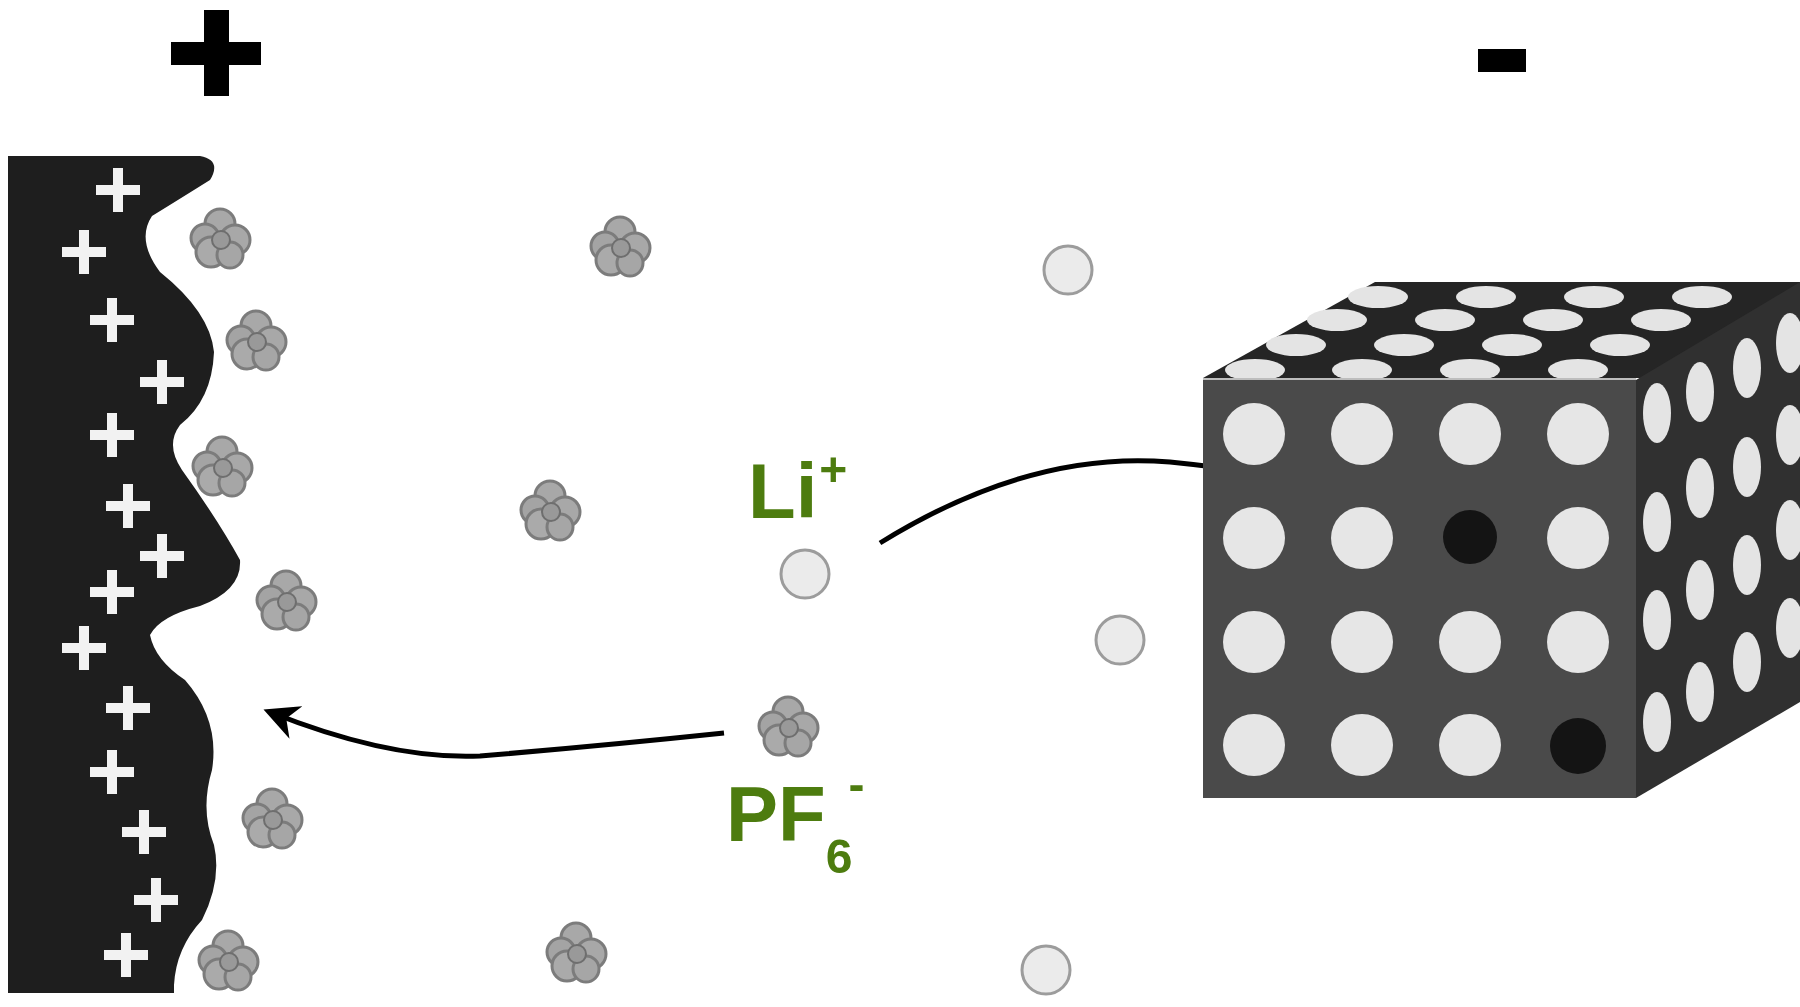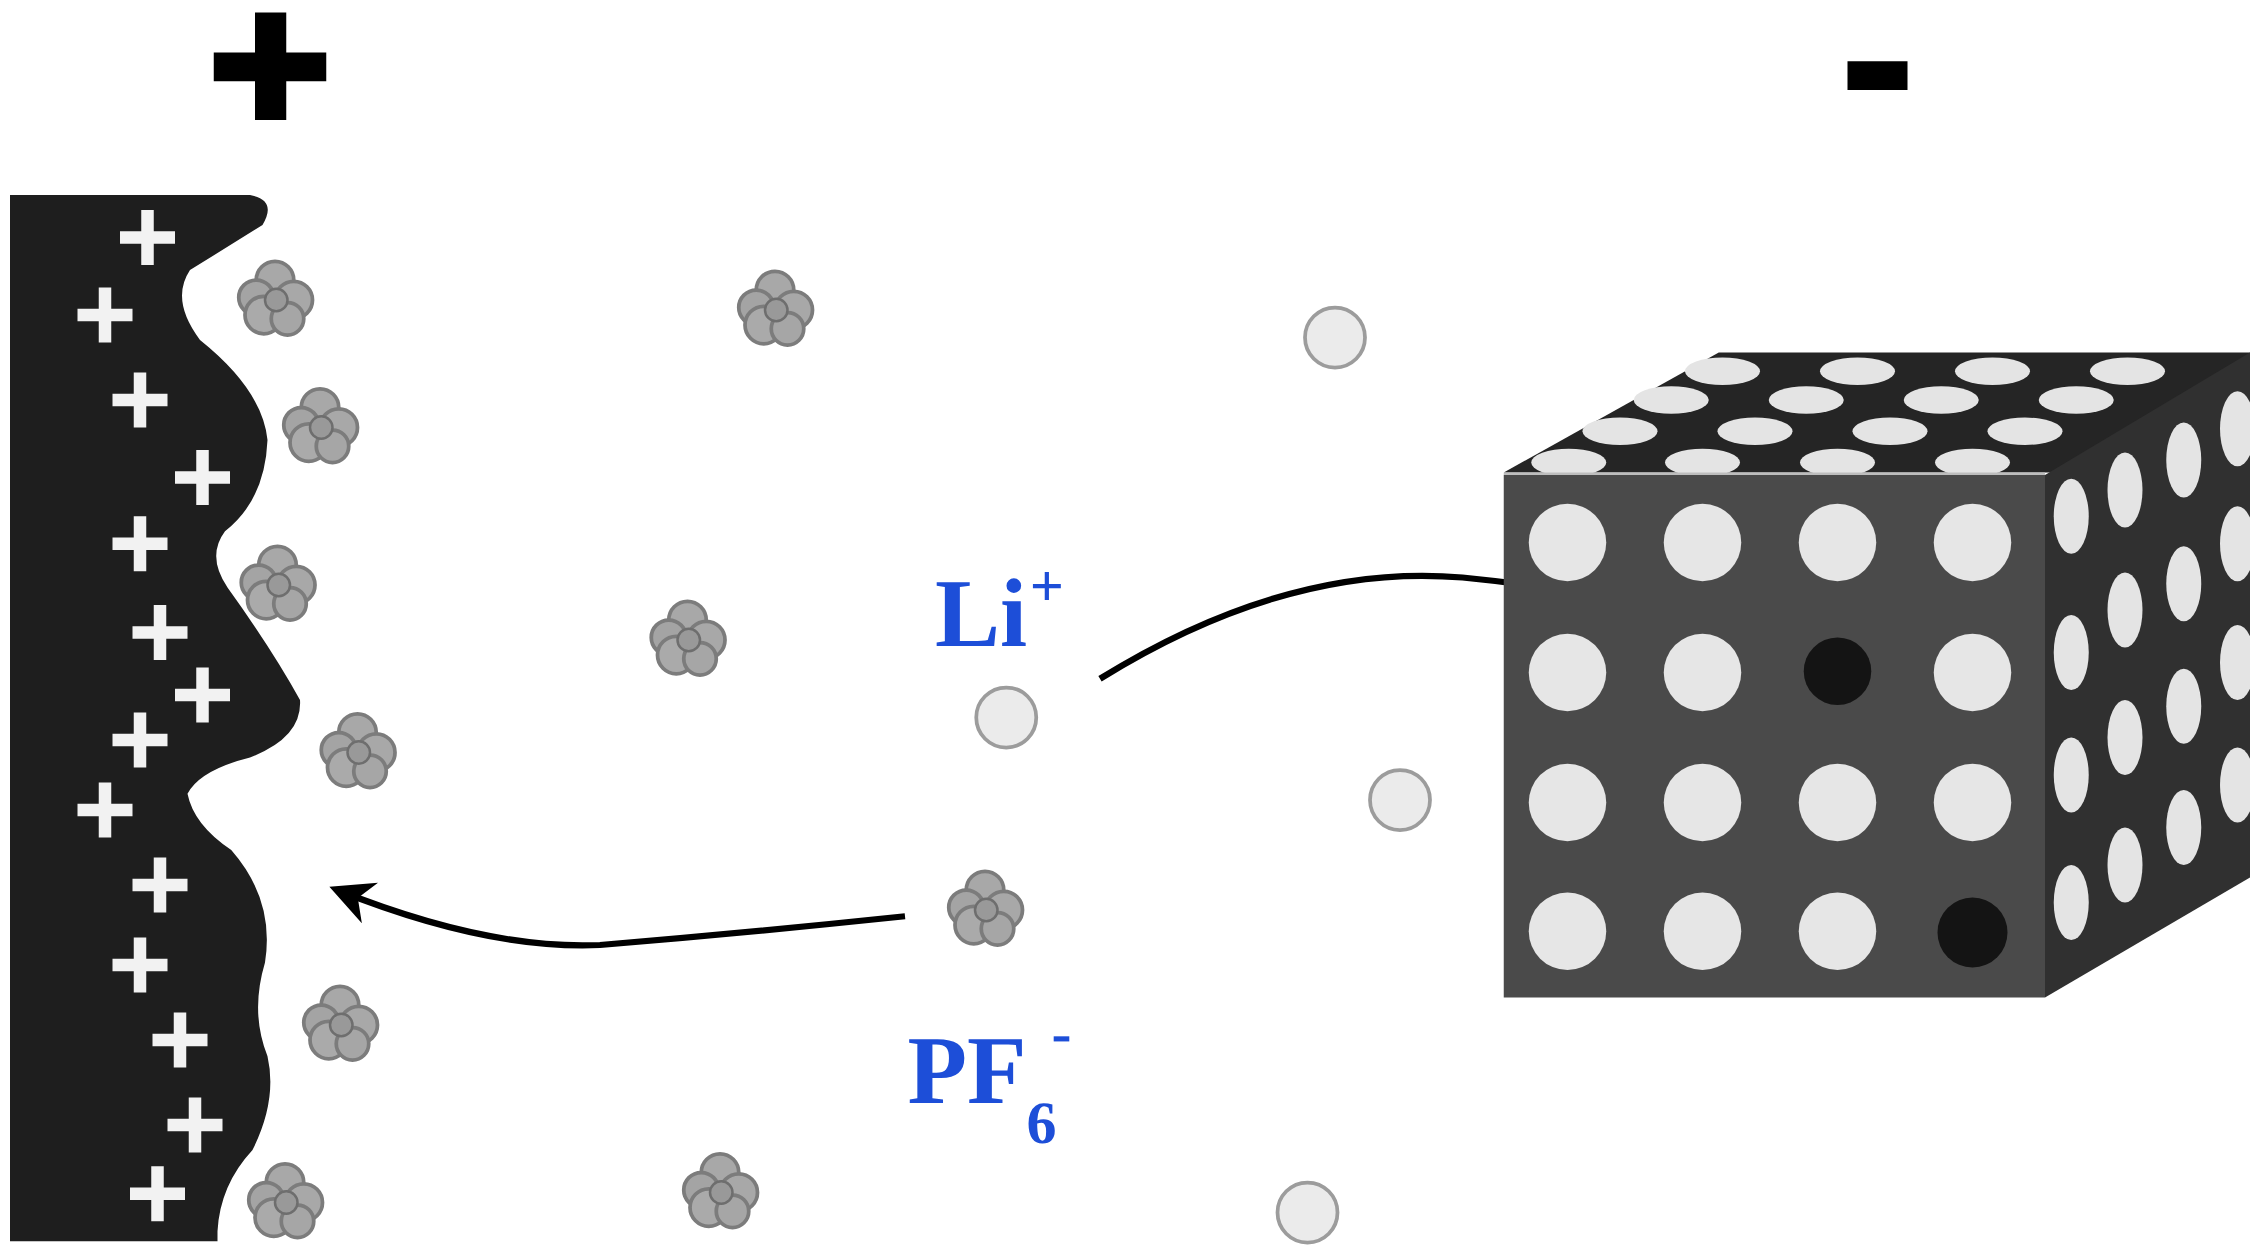--- a/index.html
+++ b/index.html
@@ -1,22 +1,22 @@
 <!DOCTYPE html>
 <html><head>
   <meta charset="utf-8">
   <style>
     html, body { margin: 0; padding: 0; background: #ffffff; }
     body { width: 1800px; height: 1007px; position: relative; overflow: hidden;
            font-family: "Liberation Sans", sans-serif; }
     #diagram { position: absolute; left: 0; top: 0; width: 1800px; height: 1007px; }
-    .label { position: absolute; font-family: Liberation Serif, serif; font-weight: bold; color: #1d4ed8; line-height: 1; }
+    .label { position: absolute; font-family: Liberation Sans, sans-serif; font-weight: bold; color: #4d7c0f; line-height: 1; }
     .lbl-li { left: 748px; top: 452px; font-size: 78px; }
     .lbl-li sup { font-size: 48px; vertical-align: 0; position: relative; top: -32px; margin-left: 2px; }
-    .lbl-pf { left: 726px; top: 817px; font-size: 78px; }
+    .lbl-pf { left: 726px; top: 775px; font-size: 78px; }
     .lbl-pf sub { font-size: 48px; vertical-align: 0; position: relative; top: 32px; }
     .lbl-pf sup { font-size: 48px; vertical-align: 0; position: relative; top: -40px; margin-left: -4px; }
   </style>
 </head>
 <body>
 
 <svg id="diagram" width="1800" height="1007" viewBox="0 0 1800 1007" xmlns="http://www.w3.org/2000/svg">
   <defs>
     <g id="anion">
       <circle cx="0" cy="-14" r="15" fill="#a8a8a8" stroke="#7c7c7c" stroke-width="3"></circle>

